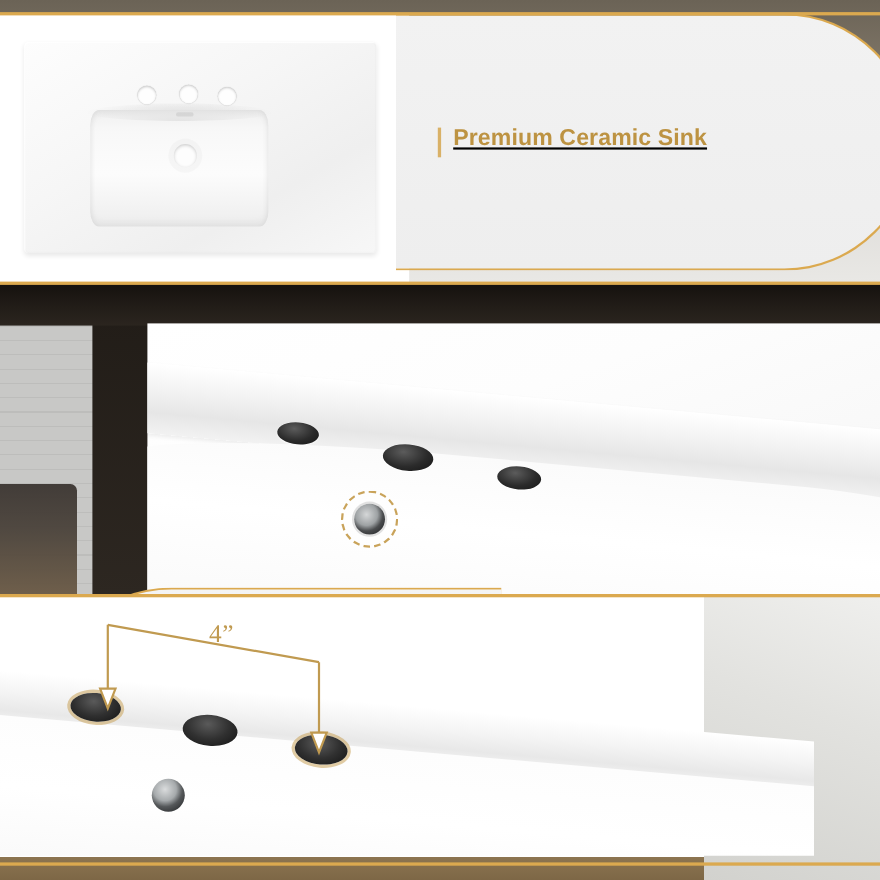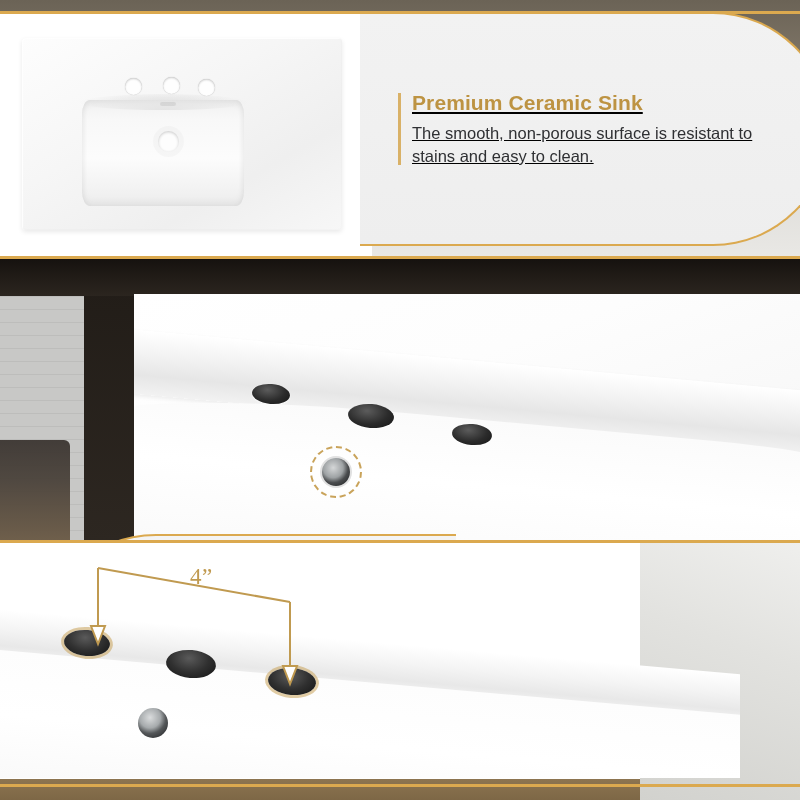--- a/index.html
+++ b/index.html
@@ -282,21 +282,20 @@
         <div class="faucet-hole fh2"></div>
         <div class="faucet-hole fh3"></div>
         <div class="drain-hole"></div>
       </div>
     </div>
 
     <div class="pill pill1">
       <div class="card-body">
         <span class="accent-bar"></span>
         <div class="card-title">Premium Ceramic Sink</div>
-        <div class="card-desc">The smooth, non-porous surface is resistant to stains and easy to clean.</div>
       </div>
     </div>
   </div>
 
   <div class="panel2">
     <div class="p2-bgscene"></div>
     <div class="p2-tile-left"></div>
     <div class="p2-basket"></div>
     <div class="p2-darkcol"></div>
     <div class="p2-darkband"></div>

